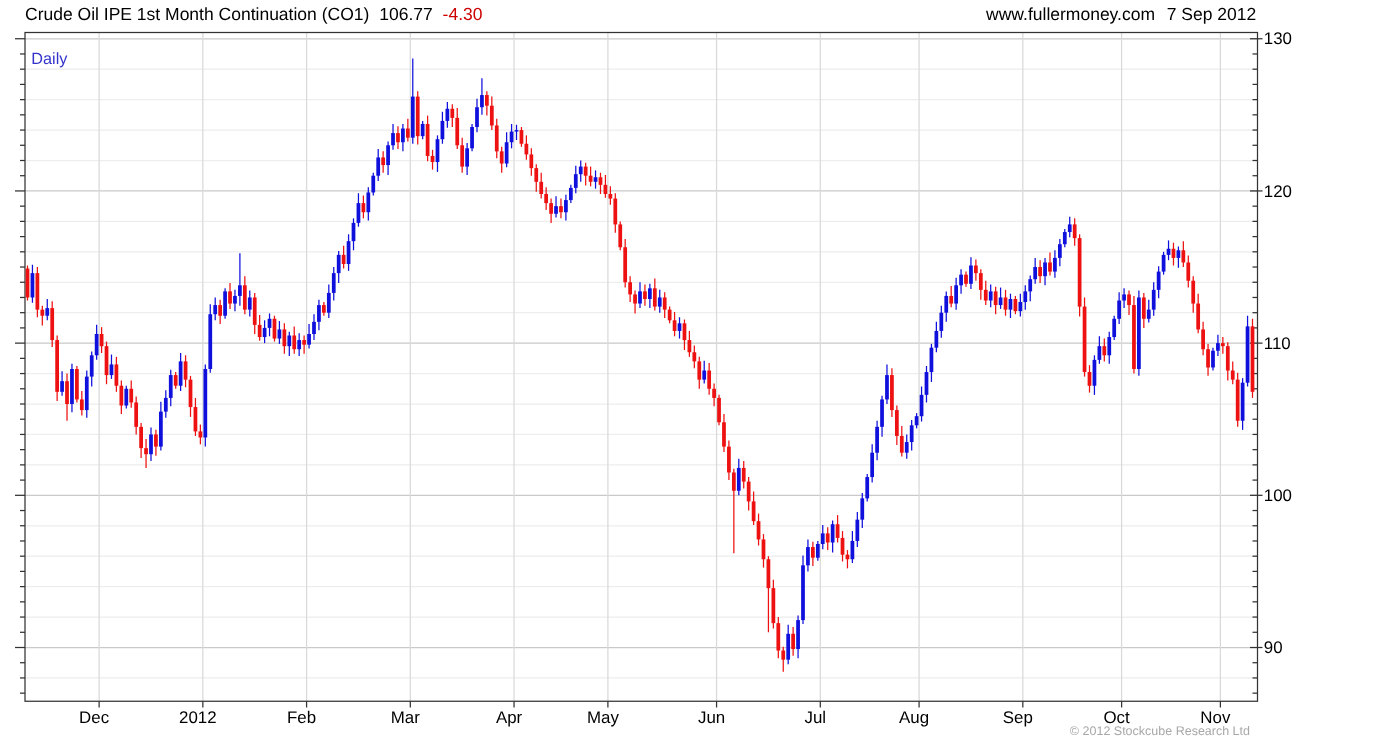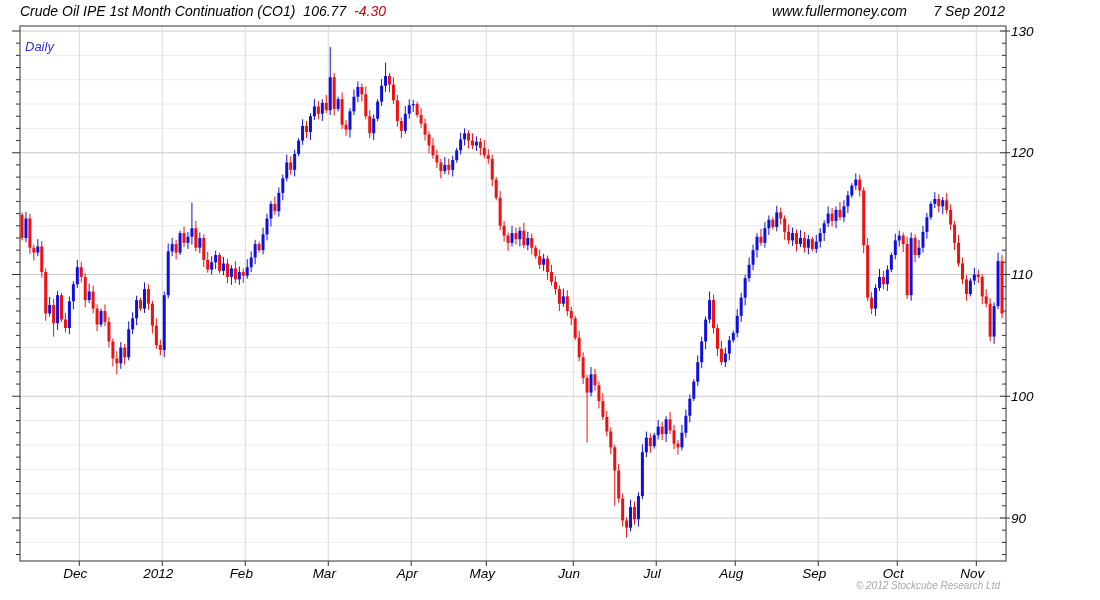--- a/index.html
+++ b/index.html
@@ -1,23 +1,23 @@
 <!DOCTYPE html>
 <html><head>
 <meta charset="utf-8">
 <style>
   html,body{margin:0;padding:0;background:#ffffff;}
   #page{position:relative;width:1100px;height:600px;background:#ffffff;overflow:hidden;
-        font-family:"Liberation Sans", sans-serif;font-style:italic;}
+        font-family:"Liberation Sans", sans-serif;}
   .hdr{position:absolute;top:3px;font-size:14px;color:#000;white-space:nowrap;}
   #title-block{left:20px;}
   #title-block span{display:inline;}
   #last-price{margin-left:4px;}
   #change-value{margin-left:4px;}
-  #website{right:193px;}
+  #website{right:176px;}
   #chart-date{right:95px;}
   #interval-label{position:absolute;left:25px;top:39px;font-size:13px;}
   #copyright{position:absolute;right:100px;top:580px;font-size:10px;margin-left:16px;}
   #chart-svg{position:absolute;left:0;top:0;}
   .axis-text{font-family:"Liberation Sans", sans-serif;font-size:13.5px;fill:#000;}
 </style>
 </head>
 <body>
 
 <div id="page">

